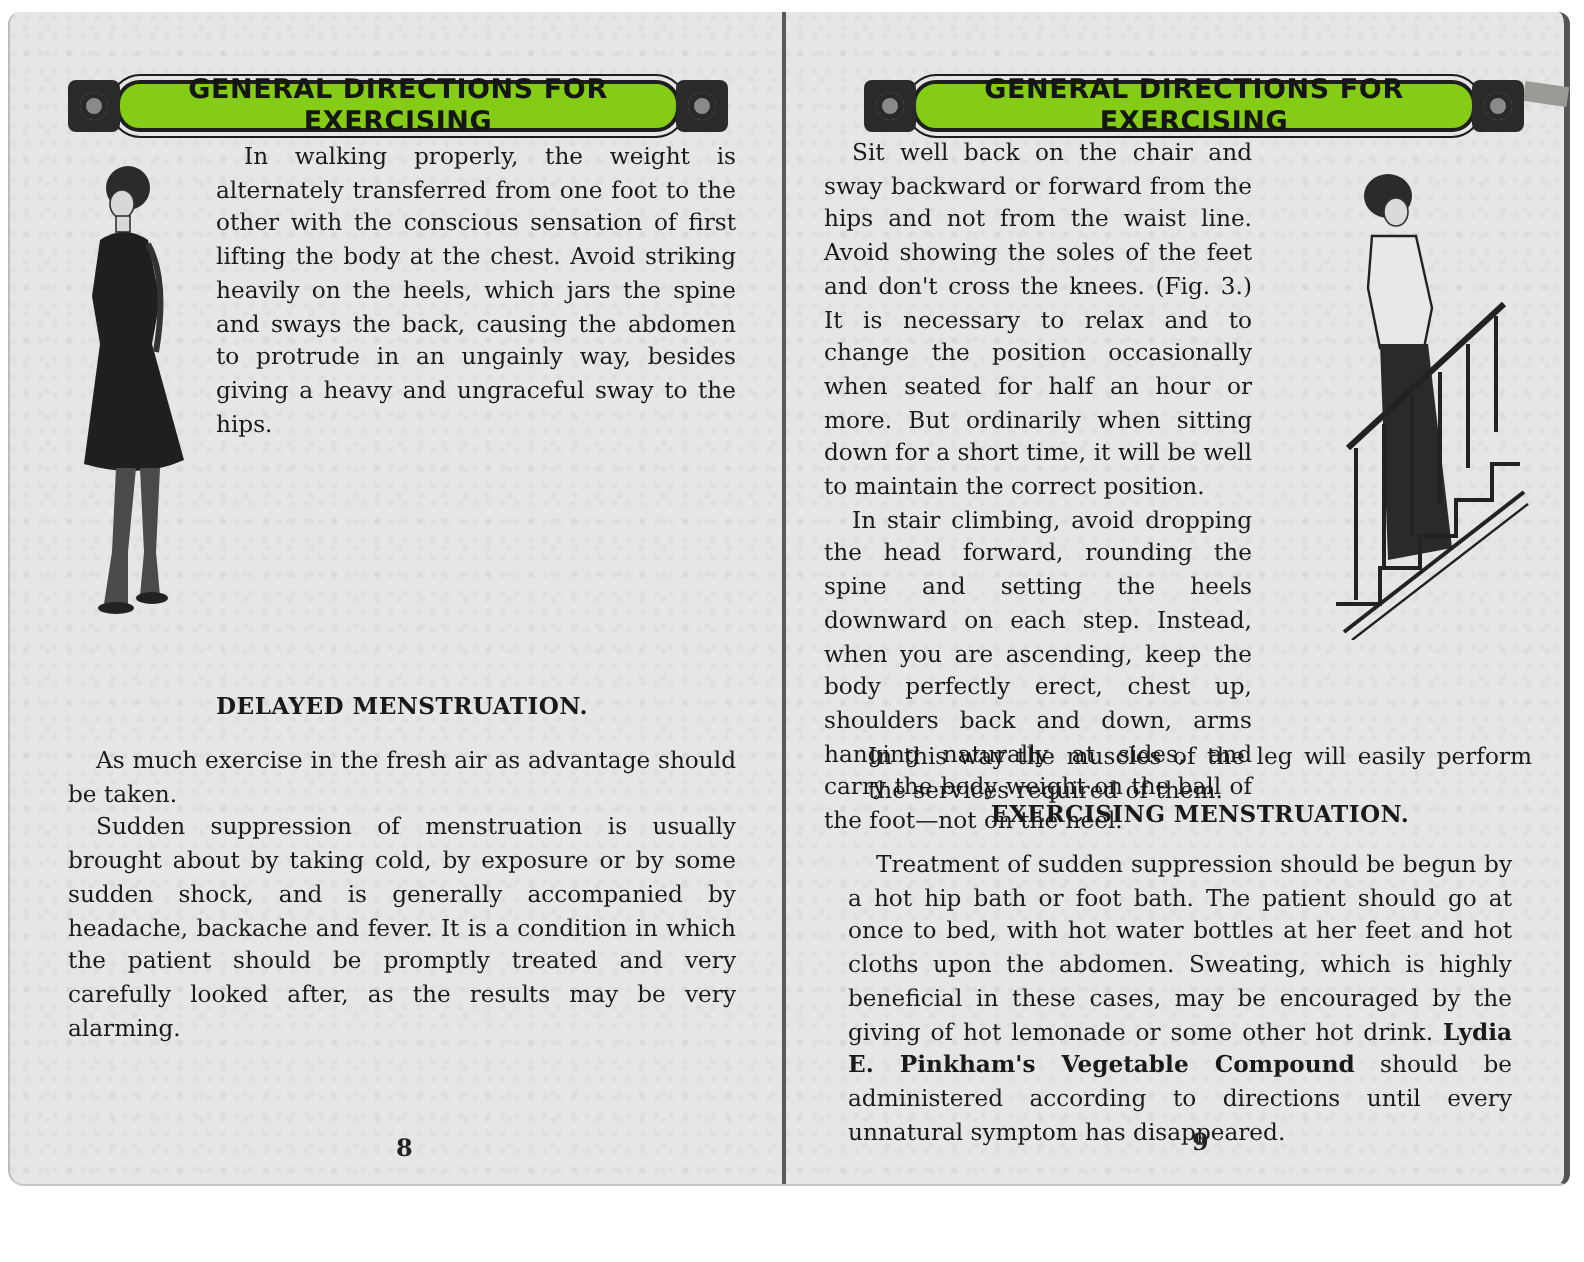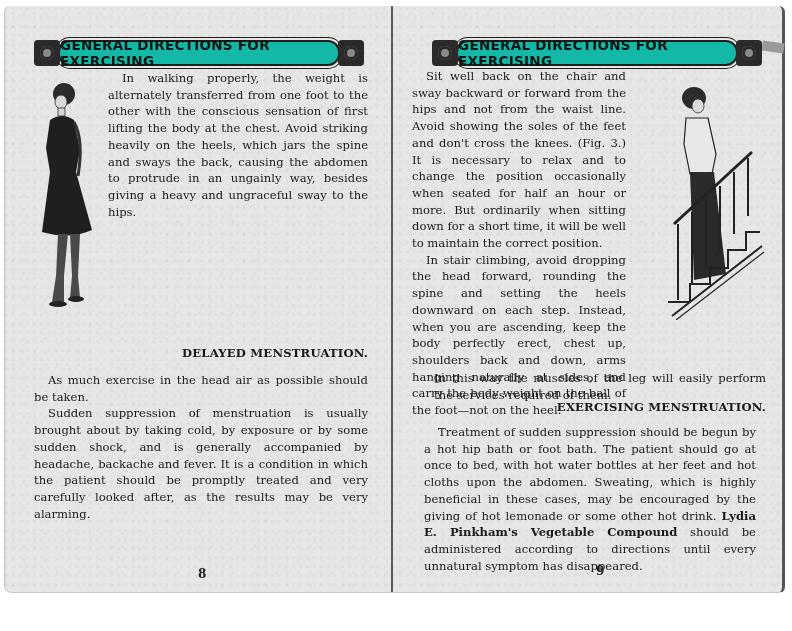--- a/index.html
+++ b/index.html
@@ -30,39 +30,40 @@
   }
   .banner .orn::after {
     content:""; position:absolute; left:6px; top:6px; width:14px; height:14px;
     border-radius:50%; background:#8a8a8a; box-shadow: inset 0 0 0 3px #2a2a2a;
   }
   .banner .frame {
     flex:1; height:22px; margin:0 -2px;
     border:2px solid #1e1e1e; border-radius:12px;
     box-shadow: 0 0 0 2px #e6e6e4, 0 0 0 3px #1e1e1e;
     display:flex; align-items:center; justify-content:center;
-    background:#14b8a6;
+    background:#84cc16;
+    text-align:center;
   }
   .banner .title {
     font-family:"DejaVu Sans", sans-serif; font-weight:bold; font-size:13.5px;
     letter-spacing:0.3px; color:#151515;
   }
   .left-banner { left:34px; width:330px; }
   .right-banner { left:432px; width:330px; }
   .bookmark { position:absolute; left:762px; top:42px; width:22px; height:10px; background:#9a9a96; transform:rotate(8deg); }
 
   .text {
     position:absolute; color:#1a1a1a; font-size:11.6px; line-height:16.7px;
     text-align:justify; hyphens:auto;
   }
   .text p { margin:0; text-indent:14px; }
   .text p.noindent { text-indent:0; }
   .heading {
     position:absolute; font-family:"DejaVu Serif", serif; font-weight:bold;
-    font-size:11.6px; color:#1a1a1a; text-align:right; letter-spacing:0.2px;
+    font-size:11.6px; color:#1a1a1a; text-align:center; letter-spacing:0.2px;
   }
   .pagenum { position:absolute; font-size:12px; font-weight:bold; color:#222; }
 
   .figure { position:absolute; }
   strong { font-weight:bold; }
 </style>
 </head>
 <body>
 
 <div class="page page-left"></div>
@@ -90,21 +91,21 @@
   <ellipse cx="42" cy="219" rx="8" ry="3" fill="#222"></ellipse>
 </svg>
 
 <div class="text" style="left:108px;top:70px;width:260px;">
   <p>In walking properly, the weight is alternately transferred from one foot to the other with the conscious sensation of first lifting the body at the chest. Avoid striking heavily on the heels, which jars the spine and sways the back, causing the abdomen to protrude in an ungainly way, besides giving a heavy and ungraceful sway to the hips.</p>
 </div>
 
 <div class="heading" style="left:34px;top:346px;width:334px;">DELAYED MENSTRUATION.</div>
 
 <div class="text" style="left:34px;top:372px;width:334px;">
-  <p>As much exercise in the head air as possible should be taken.</p>
+  <p>As much exercise in the fresh air as advantage should be taken.</p>
   <p>Sudden suppression of menstruation is usually brought about by taking cold, by exposure or by some sudden shock, and is generally accompanied by headache, backache and fever. It is a condition in which the patient should be promptly treated and very carefully looked after, as the results may be very alarming.</p>
 </div>
 
 <div class="pagenum" style="left:198px;top:567px;">8</div>
 
 <div class="banner right-banner">
   <div class="orn"></div>
   <div class="frame">
       <span class="title">GENERAL DIRECTIONS FOR EXERCISING</span>
     </div>

